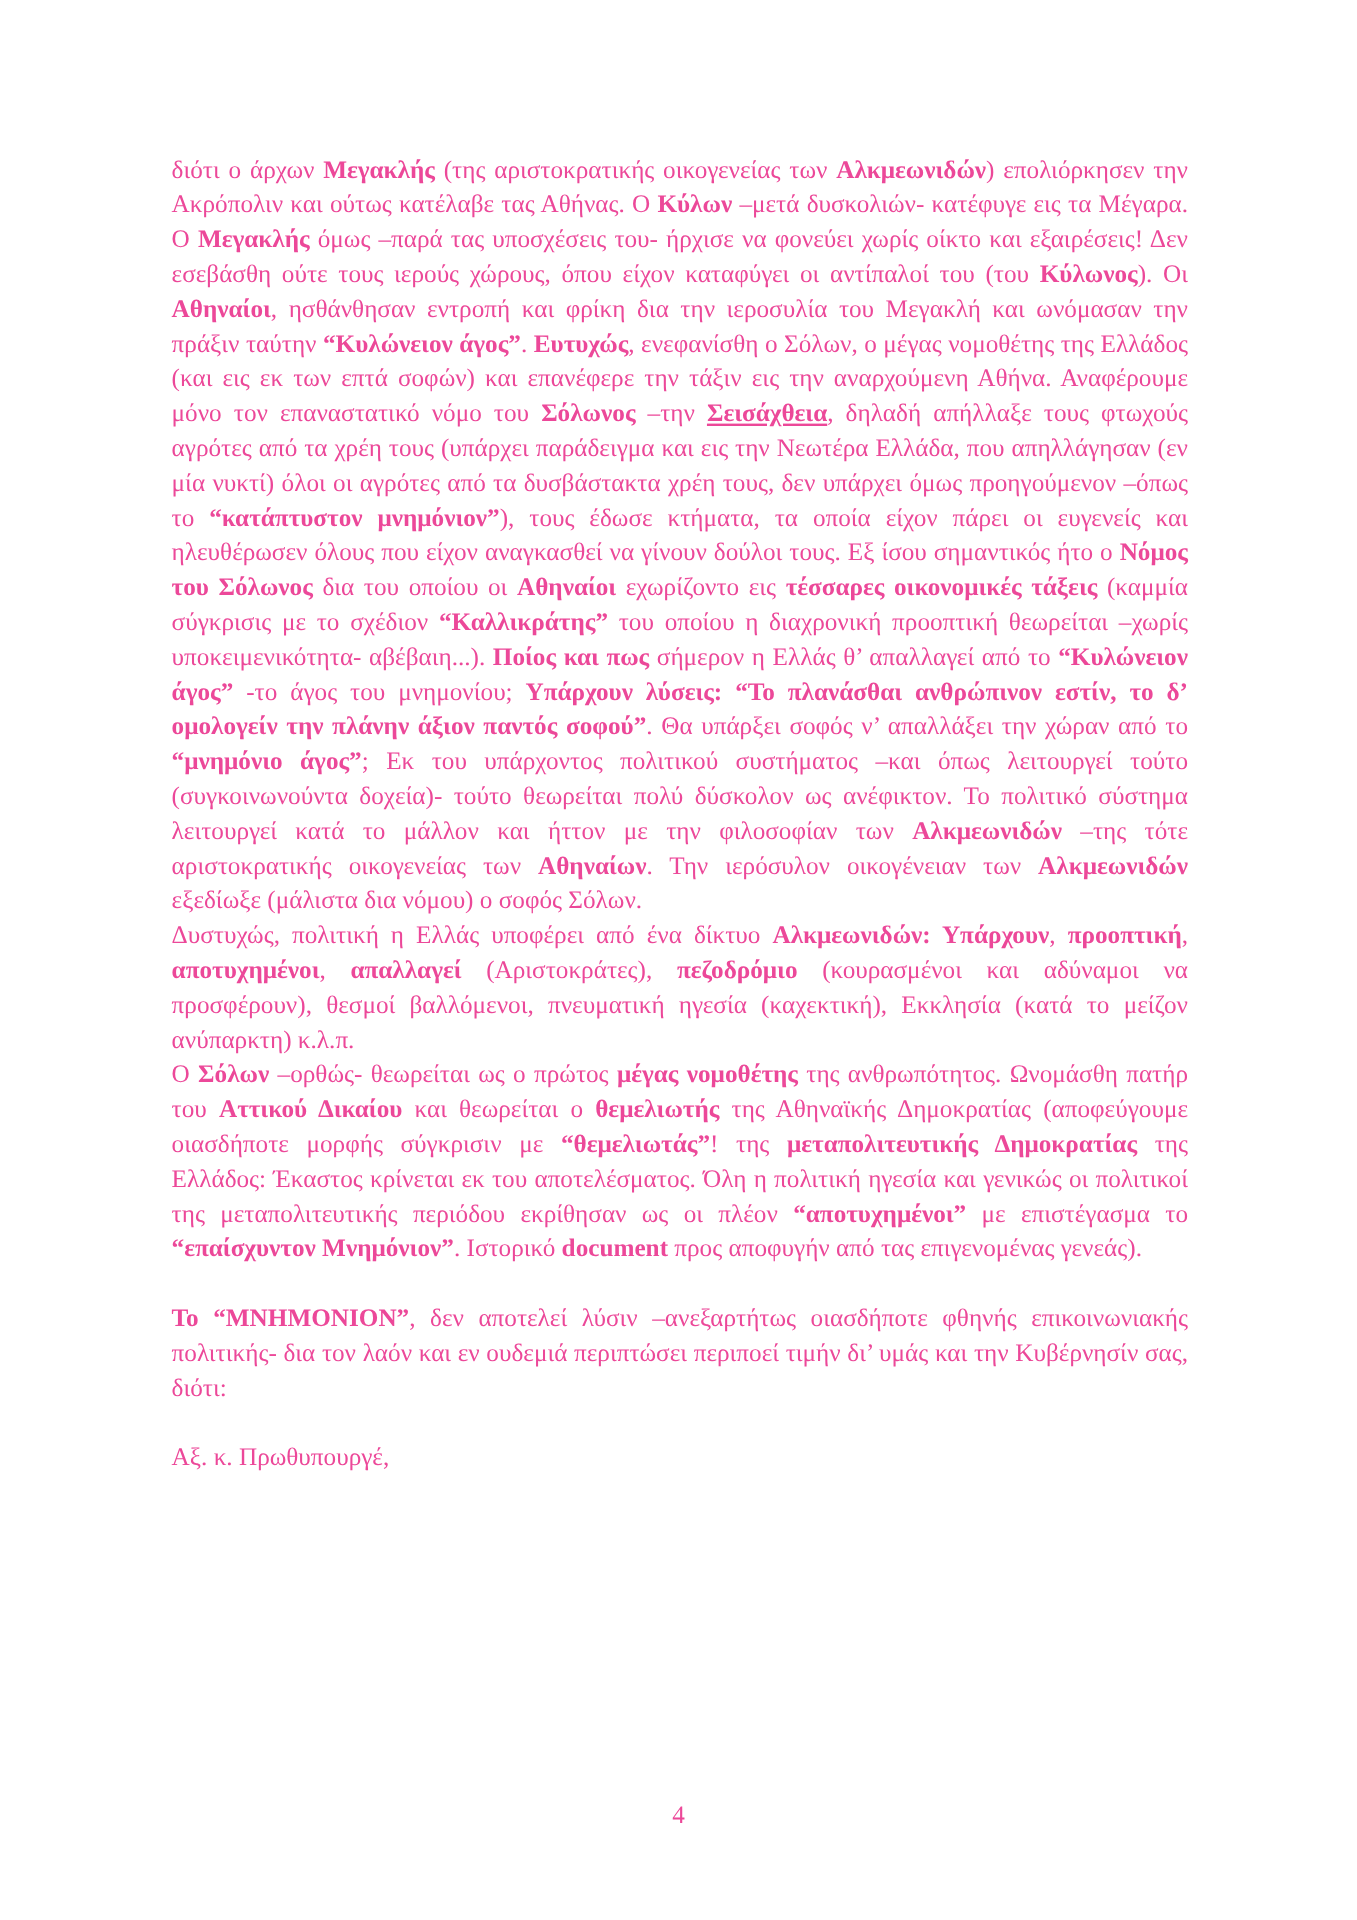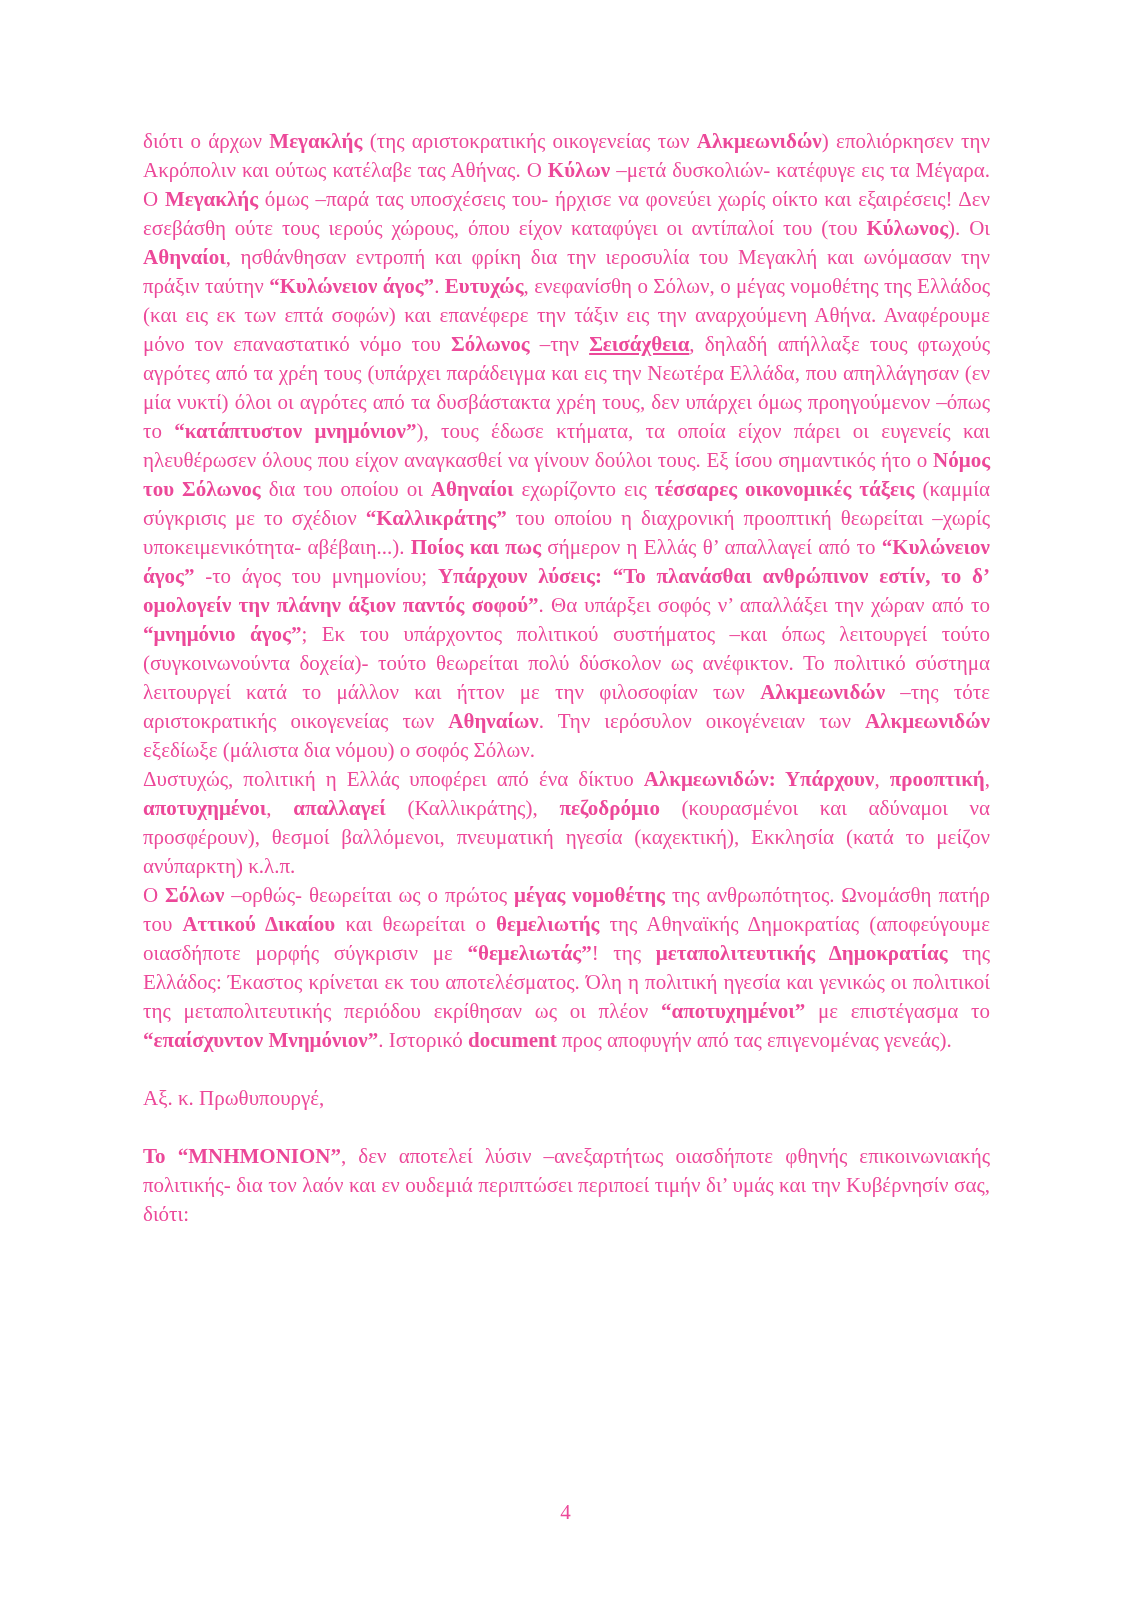--- a/index.html
+++ b/index.html
@@ -34,19 +34,19 @@
     font-size: 21px;
     line-height: 29px;
   }
 </style>
 </head>
 <body>
 
 <div class="page">
   <div class="doc-body">
       <p><span>διότι ο άρχων </span><b>Μεγακλής</b><span> (της αριστοκρατικής οικογενείας των </span><b>Αλκμεωνιδών</b><span>) επολιόρκησεν την Ακρόπολιν και ούτως κατέλαβε τας Αθήνας. Ο </span><b>Κύλων</b><span> –μετά δυσκολιών- κατέφυγε εις τα Μέγαρα. Ο </span><b>Μεγακλής</b><span> όμως –παρά τας υποσχέσεις του- ήρχισε να φονεύει χωρίς οίκτο και εξαιρέσεις! Δεν εσεβάσθη ούτε τους ιερούς χώρους, όπου είχον καταφύγει οι αντίπαλοί του (του </span><b>Κύλωνος</b><span>). Οι </span><b>Αθηναίοι</b><span>, ησθάνθησαν εντροπή και φρίκη δια την ιεροσυλία του Μεγακλή και ωνόμασαν την πράξιν ταύτην </span><b>“Κυλώνειον άγος”</b><span>. </span><b>Ευτυχώς</b><span>, ενεφανίσθη ο Σόλων, ο μέγας νομοθέτης της Ελλάδος (και εις εκ των επτά σοφών) και επανέφερε την τάξιν εις την αναρχούμενη Αθήνα. Αναφέρουμε μόνο τον επαναστατικό νόμο του </span><b>Σόλωνος</b><span> –την </span><b class="u">Σεισάχθεια</b><span>, δηλαδή απήλλαξε τους φτωχούς αγρότες από τα χρέη τους (υπάρχει παράδειγμα και εις την Νεωτέρα Ελλάδα, που απηλλάγησαν (εν μία νυκτί) όλοι οι αγρότες από τα δυσβάστακτα χρέη τους, δεν υπάρχει όμως προηγούμενον –όπως το </span><b>“κατάπτυστον μνημόνιον”</b><span>), τους έδωσε κτήματα, τα οποία είχον πάρει οι ευγενείς και ηλευθέρωσεν όλους που είχον αναγκασθεί να γίνουν δούλοι τους. Εξ ίσου σημαντικός ήτο ο </span><b>Νόμος του Σόλωνος</b><span> δια του οποίου οι </span><b>Αθηναίοι</b><span> εχωρίζοντο εις </span><b>τέσσαρες οικονομικές τάξεις</b><span> (καμμία σύγκρισις με το σχέδιον </span><b>“Καλλικράτης”</b><span> του οποίου η διαχρονική προοπτική θεωρείται –χωρίς υποκειμενικότητα- αβέβαιη...). </span><b>Ποίος και πως</b><span> σήμερον η Ελλάς θ’ απαλλαγεί από το </span><b>“Κυλώνειον άγος”</b><span> -το άγος του μνημονίου; </span><b>Υπάρχουν λύσεις: “Το πλανάσθαι ανθρώπινον εστίν, το δ’ ομολογείν την πλάνην άξιον παντός σοφού”</b><span>. Θα υπάρξει σοφός ν’ απαλλάξει την χώραν από το </span><b>“μνημόνιο άγος”</b><span>; Εκ του υπάρχοντος πολιτικού συστήματος –και όπως λειτουργεί τούτο (συγκοινωνούντα δοχεία)- τούτο θεωρείται πολύ δύσκολον ως ανέφικτον. Το πολιτικό σύστημα λειτουργεί κατά το μάλλον και ήττον με την φιλοσοφίαν των </span><b>Αλκμεωνιδών</b><span> –της τότε αριστοκρατικής οικογενείας των </span><b>Αθηναίων</b><span>. Την ιερόσυλον οικογένειαν των </span><b>Αλκμεωνιδών</b><span> εξεδίωξε (μάλιστα δια νόμου) ο σοφός Σόλων.</span></p>
-      <p><span>Δυστυχώς, πολιτική η Ελλάς υποφέρει από ένα δίκτυο </span><b>Αλκμεωνιδών: Υπάρχουν</b><span>, </span><b>προοπτική</b><span>, </span><b>αποτυχημένοι</b><span>, </span><b>απαλλαγεί</b><span> (Καλλικράτης), </span><b>πεζοδρόμιο</b><span> (κουρασμένοι και αδύναμοι να προσφέρουν), θεσμοί βαλλόμενοι, πνευματική ηγεσία (καχεκτική), Εκκλησία (κατά το μείζον ανύπαρκτη) κ.λ.π.</span></p>
+      <p><span>Δυστυχώς, πολιτική η Ελλάς υποφέρει από ένα δίκτυο </span><b>Αλκμεωνιδών: Υπάρχουν</b><span>, </span><b>προοπτική</b><span>, </span><b>αποτυχημένοι</b><span>, </span><b>απαλλαγεί</b><span> (Αριστοκράτες), </span><b>πεζοδρόμιο</b><span> (κουρασμένοι και αδύναμοι να προσφέρουν), θεσμοί βαλλόμενοι, πνευματική ηγεσία (καχεκτική), Εκκλησία (κατά το μείζον ανύπαρκτη) κ.λ.π.</span></p>
       <p><span>Ο </span><b>Σόλων</b><span> –ορθώς- θεωρείται ως ο πρώτος </span><b>μέγας νομοθέτης</b><span> της ανθρωπότητος. Ωνομάσθη πατήρ του </span><b>Αττικού Δικαίου</b><span> και θεωρείται ο </span><b>θεμελιωτής</b><span> της Αθηναϊκής Δημοκρατίας (αποφεύγουμε οιασδήποτε μορφής σύγκρισιν με </span><b>“θεμελιωτάς”</b><span>! της </span><b>μεταπολιτευτικής Δημοκρατίας</b><span> της Ελλάδος: Έκαστος κρίνεται εκ του αποτελέσματος. Όλη η πολιτική ηγεσία και γενικώς οι πολιτικοί της μεταπολιτευτικής περιόδου εκρίθησαν ως οι πλέον </span><b>“αποτυχημένοι”</b><span> με επιστέγασμα το </span><b>“επαίσχυντον Μνημόνιον”</b><span>. Ιστορικό </span><b>document</b><span> προς αποφυγήν από τας επιγενομένας γενεάς).</span></p>
+      <p class="gap"><b>Το “ΜΝΗΜΟΝΙΟΝ”</b><span>, δεν αποτελεί λύσιν –ανεξαρτήτως οιασδήποτε φθηνής επικοινωνιακής πολιτικής- δια τον λαόν και εν ουδεμιά περιπτώσει περιποεί τιμήν δι’ υμάς και την Κυβέρνησίν σας, διότι:</span></p>
       <p class="gap"><span>Αξ. κ. Πρωθυπουργέ,</span></p>
-      <p class="gap"><b>Το “ΜΝΗΜΟΝΙΟΝ”</b><span>, δεν αποτελεί λύσιν –ανεξαρτήτως οιασδήποτε φθηνής επικοινωνιακής πολιτικής- δια τον λαόν και εν ουδεμιά περιπτώσει περιποεί τιμήν δι’ υμάς και την Κυβέρνησίν σας, διότι:</span></p>
     </div>
   <div class="page-footer">4</div>
 </div>
 
 </body></html>

